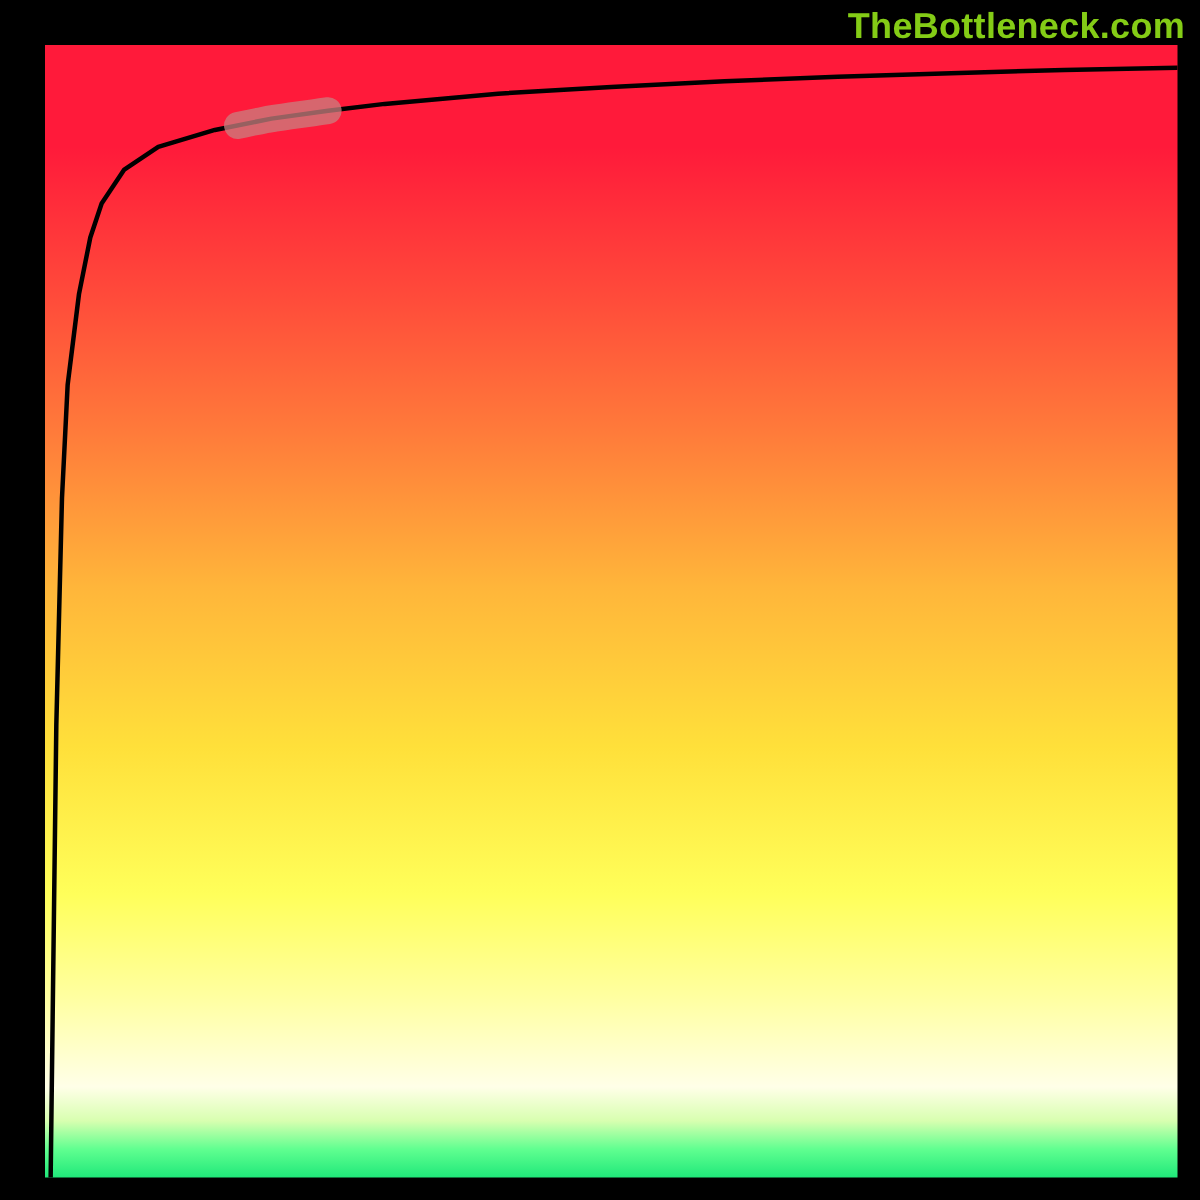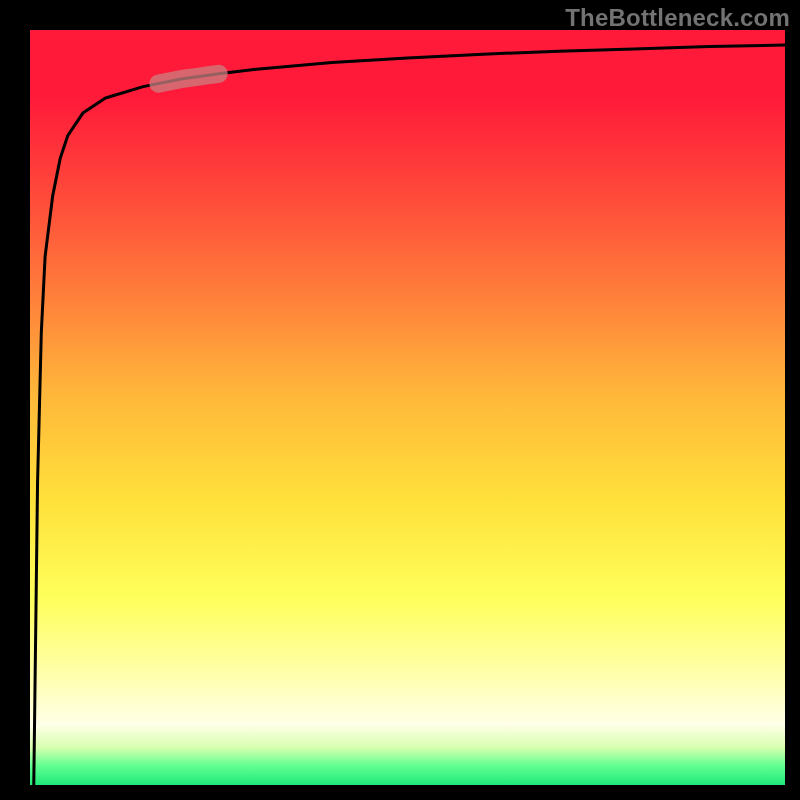--- a/index.html
+++ b/index.html
@@ -40,21 +40,21 @@
     height: 755px;
     pointer-events: none;
   }
   .watermark {
     position: absolute;
     top: 4px;
     right: 10px;
     font-family: Arial, Helvetica, sans-serif;
     font-size: 24px;
     font-weight: 700;
-    color: #737373;
+    color: #84cc16;
     letter-spacing: 0.2px;
     pointer-events: none;
     user-select: none;
   }
 </style>
 </head>
 <body>
 
 <div class="stage">
 

